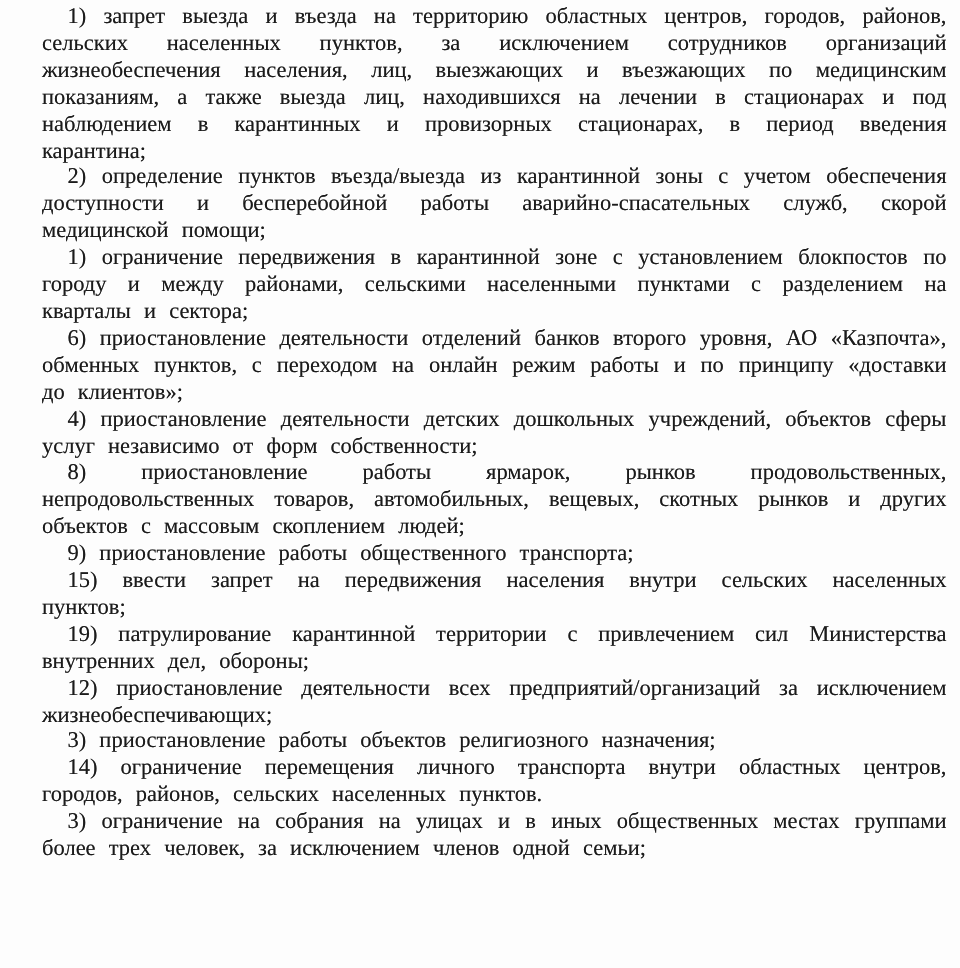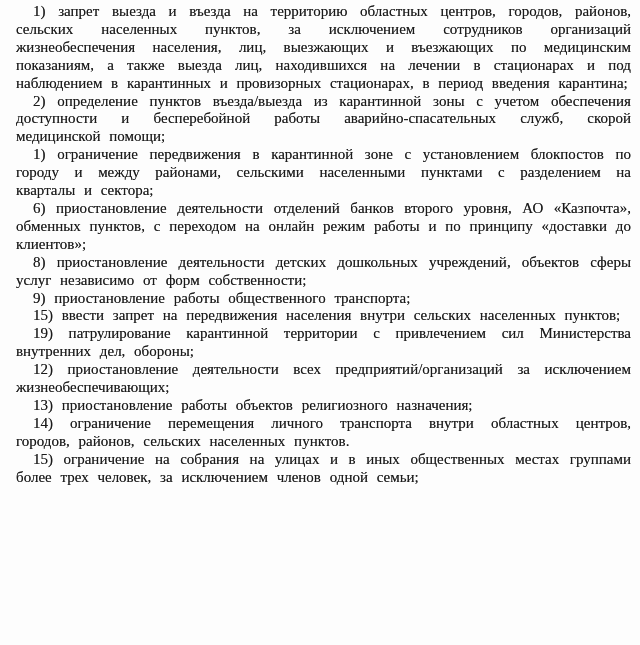--- a/index.html
+++ b/index.html
@@ -5,21 +5,21 @@
   html, body {
     margin: 0;
     padding: 0;
     background: #fdfdfd;
   }
   .page {
     position: relative;
     width: 640px;
     height: 645px;
     box-sizing: border-box;
-    padding: 3px 9px 0 16px;
+    padding: 3px 9px 0 28px;
     overflow: hidden;
     background: #fdfdfd;
     font-family: "Liberation Serif", "DejaVu Serif", serif;
     font-size: 15px;
     line-height: 17.9px;
     color: #1b1b1b;
   }
   .para {
     margin: 0;
     text-align: justify;
@@ -30,21 +30,22 @@
   }
 </style>
 </head>
 <body>
 
 <div class="page">
   <p class="para">1) запрет выезда и въезда на территорию областных центров, городов, районов, сельских населенных пунктов, за исключением сотрудников организаций жизнеобеспечения населения, лиц, выезжающих и въезжающих по медицинским показаниям, а также выезда лиц, находившихся на лечении в стационарах и под наблюдением в карантинных и провизорных стационарах, в период введения карантина;</p>
   <p class="para">2) определение пунктов въезда/выезда из карантинной зоны с учетом обеспечения доступности и бесперебойной работы аварийно-спасательных служб, скорой медицинской помощи;</p>
   <p class="para">1) ограничение передвижения в карантинной зоне с установлением блокпостов по городу и между районами, сельскими населенными пунктами с разделением на кварталы и сектора;</p>
   <p class="para">6) приостановление деятельности отделений банков второго уровня, АО «Казпочта», обменных пунктов, с переходом на онлайн режим работы и по принципу «доставки до клиентов»;</p>
-  <p class="para">8) приостановление деятельности детских дошкольных учреждений, объектов сферы услуг независимо от форм собственности;</p>
+  <p class="para">4) приостановление деятельности детских дошкольных учреждений, объектов сферы услуг независимо от форм собственности;</p>
+  <p class="para">8) приостановление работы ярмарок, рынков продовольственных, непродовольственных товаров, автомобильных, вещевых, скотных рынков и других объектов с массовым скоплением людей;</p>
   <p class="para">9) приостановление работы общественного транспорта;</p>
   <p class="para">15) ввести запрет на передвижения населения внутри сельских населенных пунктов;</p>
   <p class="para">19) патрулирование карантинной территории с привлечением сил Министерства внутренних дел, обороны;</p>
   <p class="para">12) приостановление деятельности всех предприятий/организаций за исключением жизнеобеспечивающих;</p>
-  <p class="para">13) приостановление работы объектов религиозного назначения;</p>
+  <p class="para">3) приостановление работы объектов религиозного назначения;</p>
   <p class="para">14) ограничение перемещения личного транспорта внутри областных центров, городов, районов, сельских населенных пунктов.</p>
-  <p class="para">15) ограничение на собрания на улицах и в иных общественных местах группами более трех человек, за исключением членов одной семьи;</p>
+  <p class="para">3) ограничение на собрания на улицах и в иных общественных местах группами более трех человек, за исключением членов одной семьи;</p>
 </div>
 
 </body></html>

